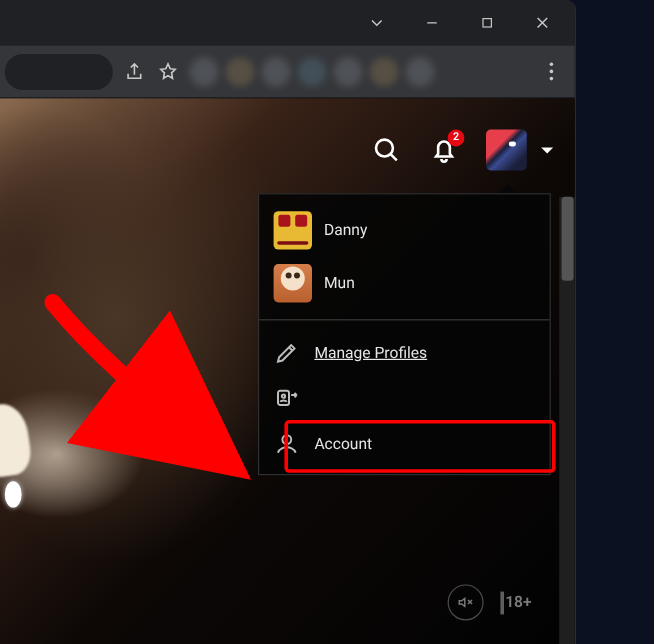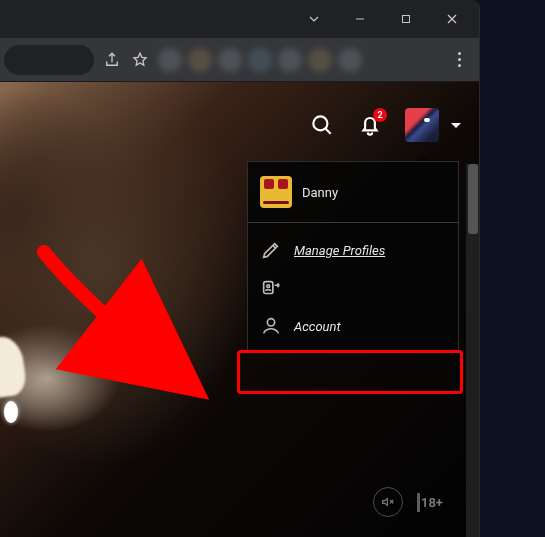--- a/index.html
+++ b/index.html
@@ -33,37 +33,37 @@
 
   .topbar { position: absolute; top: 26px; right: 18px; display: flex; align-items: center; gap: 22px; }
   .icon-btn { width: 26px; height: 26px; color: #fff; cursor: pointer; display: flex; align-items: center; justify-content: center; position: relative; }
   .icon-btn svg { width: 26px; height: 26px; }
   .badge { position: absolute; top: -4px; right: -4px; background: #e50914; color: #fff; font-size: 9px; font-weight: 600; width: 14px; height: 14px; border-radius: 50%; display: flex; align-items: center; justify-content: center; }
   .avatar { width: 34px; height: 34px; border-radius: 4px; cursor: pointer; background: linear-gradient(135deg, #e63e4b 0%, #e63e4b 35%, #1a1f3a 45%, #3a4a8f 55%, #1a1f3a 80%); position: relative; }
   .avatar::after{content:"";position:absolute;left:55%;top:30%;width:6px;height:4px;background:#fff;border-radius:2px;}
   .caret { width: 0; height: 0; border-left: 5px solid transparent; border-right: 5px solid transparent; border-top: 5px solid #fff; margin-left: -10px; cursor: pointer; }
   .carrot-up { position: absolute; top: 72px; right: 49px; width: 0; height: 0; border-left: 7px solid transparent; border-right: 7px solid transparent; border-bottom: 7px solid #070707; }
 
-  .dropdown { position: absolute; top: 79px; right: 20px; width: 212px; background: rgba(5, 5, 5, 0.92); border: 1px solid #2f2f2f; padding: 8px 0 6px 0; margin-left: 28px; }
+  .dropdown { position: absolute; top: 79px; right: 20px; width: 244px; background: rgba(5, 5, 5, 0.92); border: 1px solid #2f2f2f; padding: 8px 0 6px 0; margin-left: 28px; }
   .profile-item { display: flex; align-items: center; gap: 10px; padding: 6px 12px; cursor: pointer; }
   .p-avatar { width: 32px; height: 32px; border-radius: 4px; flex-shrink: 0; }
   .pav-danny { background: linear-gradient(#e8b933,#e8b933); position:relative;}
   .pav-danny::before{content:"";position:absolute;left:4px;top:3px;width:10px;height:10px;background:#a8131c;border-radius:2px;box-shadow:14px 0 #a8131c;}
   .pav-danny::after{content:"";position:absolute;left:3px;bottom:4px;right:3px;height:3px;background:#7a0f16;border-radius:2px;}
   .pav-serene { background: linear-gradient(135deg,#f4a0c9 0%,#e96fa6 100%); position:relative;}
   .pav-serene::before{content:"";position:absolute;top:1px;left:4px;right:4px;bottom:4px;background:#2a1a1a;border-radius:50% 50% 40% 40%;}
   .pav-serene::after{content:"";position:absolute;bottom:5px;left:9px;width:14px;height:12px;background:#f5e6d8;border-radius:45%;}
   .pav-mun { background: linear-gradient(#d77f4a,#b8612f); position:relative;}
   .pav-mun::before{content:"";position:absolute;top:2px;left:6px;width:20px;height:20px;background:#f5e0ca;border-radius:50%;}
   .pav-mun::after{content:"";position:absolute;top:7px;left:10px;width:5px;height:5px;background:#3a2a1a;border-radius:50%;box-shadow:7px 0 #3a2a1a;}
   .pav-kids { background:linear-gradient(90deg,#e63e8b 0 25%,#e6b33e 0 50%,#3ed6e6 0 75%,#6b3ee6 0); display:flex;align-items:center;justify-content:center;}
   .pav-kids span{font-size:11px;font-weight:800;color:#fff;letter-spacing:-0.5px;text-shadow:0 0 2px rgba(0,0,0,.4);}
   .p-label { color: #e6e6e6; font-size: 13px; }
   .divider { height: 1px; background: #3a3a3a; margin: 8px 0; }
-  .menu-item { display: flex; align-items: center; gap: 12px; padding: 8px 12px; cursor: pointer; color: #e6e6e6; font-style: italic; }
+  .menu-item { display: flex; align-items: center; gap: 12px; padding: 8px 12px; cursor: pointer; color: #e6e6e6; }
   .m-icon { width: 22px; height: 22px; display: flex; align-items: center; justify-content: center; color: #bdbdbd; flex-shrink:0;}
   .m-icon svg { width: 22px; height: 22px; }
   .m-label { font-size: 13px; }
   .m-label.ul { text-decoration: underline; }
 
   .highlight-box { position: absolute; top: 268px; right: 16px; width: 226px; height: 44px; border: 3px solid #ff0000; border-radius: 4px; pointer-events: none; }
   .arrow { position: absolute; top: 152px; left: 26px; width: 190px; height: 190px; pointer-events: none; }
 
   .side-scroll { position: absolute; top: 82px; right: -1px; width: 14px; bottom: 0; background: #1f1f1f; }
   .side-scroll::before { content:""; position:absolute; top:0; left:2px; right:2px; height:70px; background:#555; border-radius:3px;}
@@ -150,20 +150,24 @@
       <div class="avatar"></div>
       <div class="caret"></div>
     </div>
 
     <div class="carrot-up"></div>
     <div class="dropdown">
       <div class="profile-item">
         <div class="p-avatar pav-danny"></div>
         <span class="p-label">Danny</span>
       </div>
+      <div class="profile-item">
+        <div class="p-avatar pav-mun"></div>
+        <span class="p-label">Mun</span>
+      </div>
       <div class="divider"></div>
       <div class="menu-item">
         <div class="m-icon">
             <svg viewBox="0 0 24 24" fill="none" stroke="currentColor" stroke-width="1.8">
               <path d="M4 20l1-4L16 5l3 3L8 19l-4 1z"></path>
               <path d="M14 7l3 3"></path>
             </svg>
           </div>
         <span class="m-label ul">Manage Profiles</span>
       </div>

